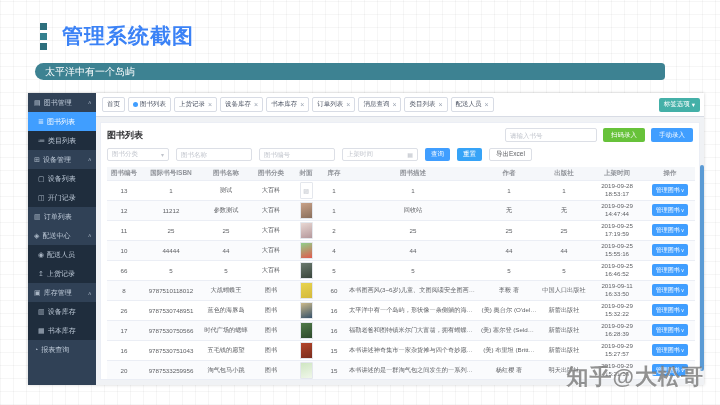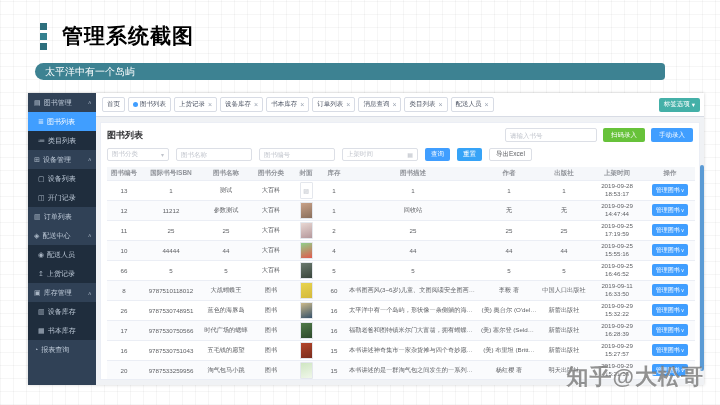--- a/index.html
+++ b/index.html
@@ -10,21 +10,21 @@
     background:
       repeating-linear-gradient(0deg, rgba(0,0,0,0.035) 0 1px, transparent 1px 13px),
       repeating-linear-gradient(90deg, rgba(0,0,0,0.035) 0 1px, transparent 1px 13px),
       #ffffff;
     color:#333;
   }
   
   .title-dots { position:absolute; left:40px; top:23px; width:8px; }
   .title-dots i { display:block; width:7px; height:7px; background:#2e6f7d; margin-bottom:3px; }
   .title-dots i:nth-child(2){ background:#35808f; }
-  .slide-title { position:absolute; left:62px; top:22px; font-size:21px; font-weight:bold; color:#000000; letter-spacing:1px; }
+  .slide-title { position:absolute; left:62px; top:22px; font-size:21px; font-weight:bold; color:#3b82f6; letter-spacing:1px; }
   .banner { position:absolute; left:35px; top:63px; width:630px; height:17px; background:#3d8292; border-radius:9px 4px 4px 9px; color:#fff; font-size:10px; line-height:17px; padding-left:10px; }
   .watermark { position:absolute; right:16px; bottom:13px; font-size:22px; font-weight:bold; color:rgba(110,110,110,0.75); text-shadow:0 1px 0 rgba(255,255,255,0.8); letter-spacing:1px; z-index:50; }
   
   .app { position:absolute; left:28px; top:93px; width:676px; height:292px; display:flex; background:#f0f2f5; box-shadow:0 0 3px rgba(0,0,0,0.18); overflow:hidden; }
   
   .sidebar { width:68px; background:#304156; flex-shrink:0; overflow:hidden; }
   .sb-item { display:flex; align-items:center; height:19px; padding:0 4px 0 6px; font-size:7px; color:#bfcbd9; cursor:pointer; }
   .sb-section { background:#304156; }
   .sb-sub { background:#1f2d3d; padding-left:10px; }
   .sb-active { background:#409eff !important; color:#fff; }

